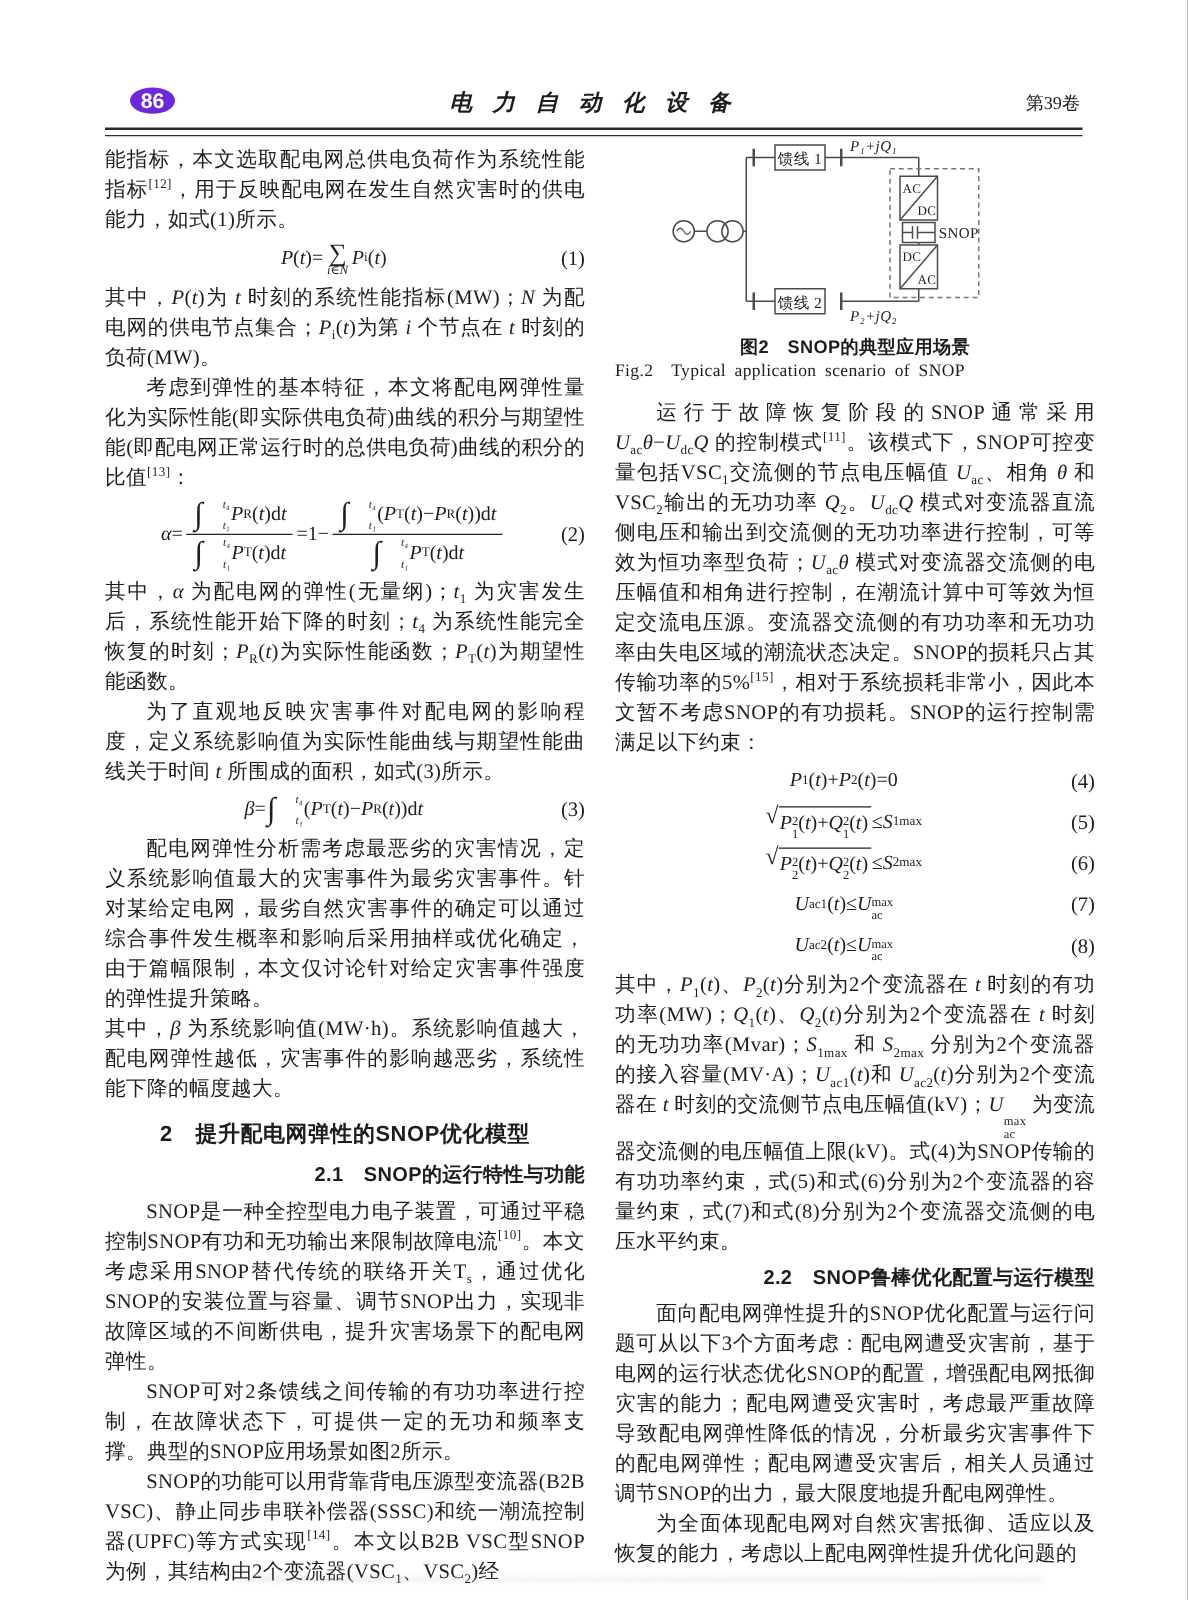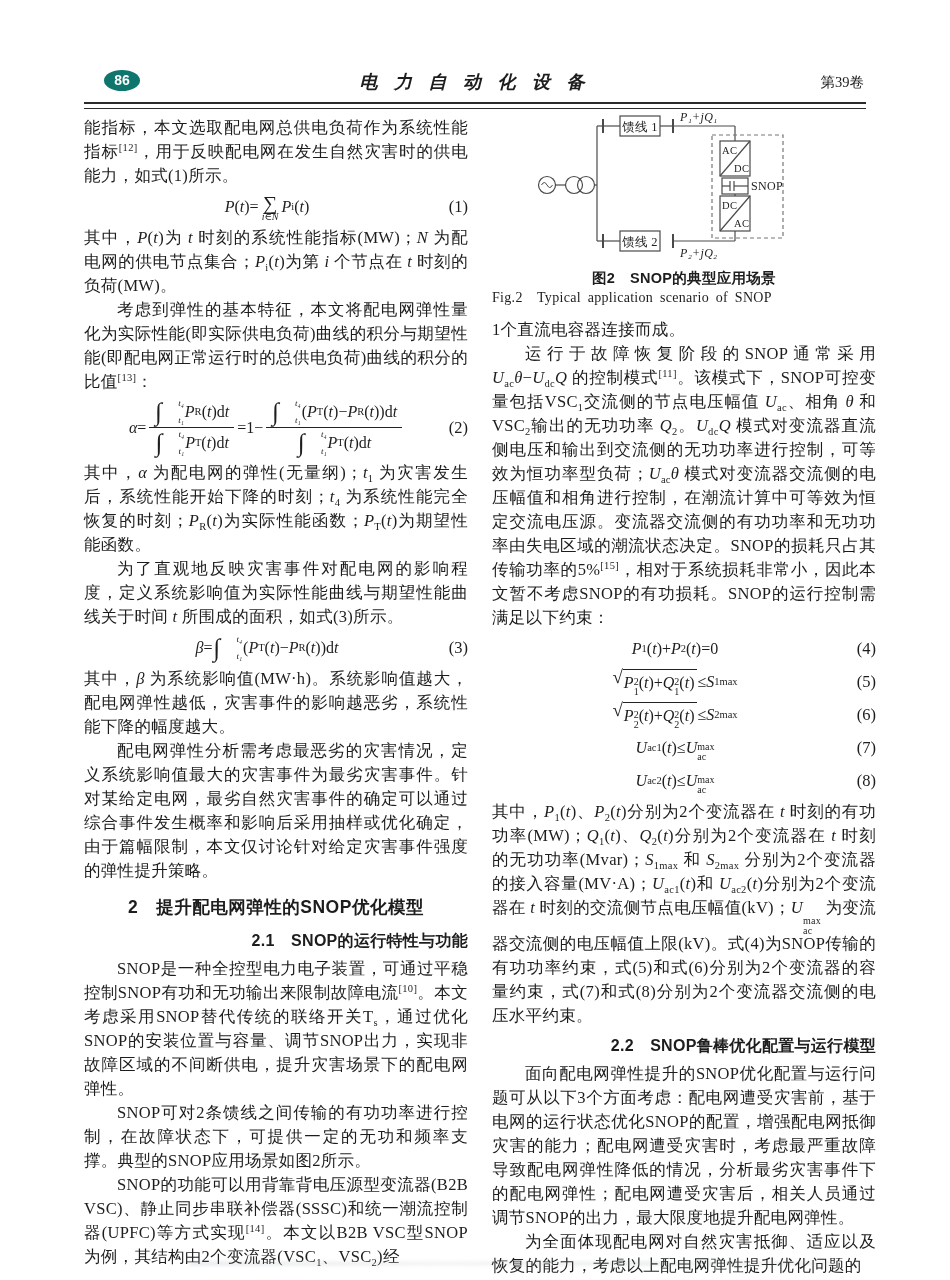--- a/index.html
+++ b/index.html
@@ -1,22 +1,22 @@
 <!DOCTYPE html>
 <html><head>
 <meta charset="utf-8">
 <style>
   html,body{margin:0;padding:0;background:#888;}
   .page{position:relative;width:950px;height:1280px;background:#ffffff;margin:0 auto;
         font-family:"Liberation Serif","DejaVu Serif",serif;color:#1d1d1d;overflow:hidden;}
   
   .pg-header{position:absolute;left:84px;right:84px;top:68px;height:28px;}
   .pgnum-badge{position:absolute;left:20px;top:2px;width:36px;height:21px;border-radius:50%;
-        background:#0f766e;color:#fff;font-family:"Liberation Sans","DejaVu Sans",sans-serif;
-        font-size:14px;font-weight:bold;text-align:center;line-height:21px;}
+        background:#6d28d9;color:#fff;font-family:"Liberation Sans","DejaVu Sans",sans-serif;
+        font-size:17px;font-weight:bold;text-align:center;line-height:21px;}
   .journal{position:absolute;left:0;right:0;top:2px;text-align:center;font-size:18px;font-weight:bold;
         font-style:italic;letter-spacing:6px;}
   .volume{position:absolute;right:2px;top:5px;font-size:14.5px;}
   .header-rule{position:absolute;left:84px;width:782px;top:102px;height:3.5px;
         border-top:2px solid #2b2b2b;border-bottom:1px solid #2b2b2b;}
   
   .col{position:absolute;width:384px;font-size:16.5px;line-height:24px;text-align:justify;
         letter-spacing:0.3px;}
   #left-col{left:84px;top:116px;}
   #right-col{left:492px;top:110px;}
@@ -196,22 +196,22 @@
           <span class="mn">)−</span>
           <span class="mv">P</span>
           <sub class="ms">R</sub>
           <span class="mn">(</span>
           <span class="mv">t</span>
           <span class="mn">))d</span>
           <span class="mv">t</span>
         </span>
         <span class="eqnum">(3)</span>
       </div>
+      <p class="para indent"><span class="mn">配电网弹性分析需考虑最恶劣的灾害情况，定义系统影响值最大的灾害事件为最劣灾害事件。针对某给定电网，最劣自然灾害事件的确定可以通过综合事件发生概率和影响后采用抽样或优化确定，由于篇幅限制，本文仅讨论针对给定灾害事件强度的弹性提升策略。</span></p>
       <p class="para"><span class="mn">其中，</span><span class="mv">β</span><span class="mn"> 为系统影响值(MW·h)。系统影响值越大，配电网弹性越低，灾害事件的影响越恶劣，系统性能下降的幅度越大。</span></p>
-      <p class="para indent"><span class="mn">配电网弹性分析需考虑最恶劣的灾害情况，定义系统影响值最大的灾害事件为最劣灾害事件。针对某给定电网，最劣自然灾害事件的确定可以通过综合事件发生概率和影响后采用抽样或优化确定，由于篇幅限制，本文仅讨论针对给定灾害事件强度的弹性提升策略。</span></p>
       <div class="h2">2　提升配电网弹性的SNOP优化模型</div>
       <div class="h3">2.1　SNOP的运行特性与功能</div>
       <p class="para indent"><span class="mn">SNOP是一种全控型电力电子装置，可通过平稳控制SNOP有功和无功输出来限制故障电流</span><sup class="mp">[10]</sup><span class="mn">。本文考虑采用SNOP替代传统的联络开关T</span><sub class="ms">s</sub><span class="mn">，通过优化SNOP的安装位置与容量、调节SNOP出力，实现非故障区域的不间断供电，提升灾害场景下的配电网弹性。</span></p>
       <p class="para indent"><span class="mn">SNOP可对2条馈线之间传输的有功功率进行控制，在故障状态下，可提供一定的无功和频率支撑。典型的SNOP应用场景如图2所示。</span></p>
       <p class="para indent"><span class="mn">SNOP的功能可以用背靠背电压源型变流器(B2B VSC)、静止同步串联补偿器(SSSC)和统一潮流控制器(UPFC)等方式实现</span><sup class="mp">[14]</sup><span class="mn">。本文以B2B VSC型SNOP为例，其结构由2个变流器(VSC</span><sub class="ms">1</sub><span class="mn">、VSC</span><sub class="ms">2</sub><span class="mn">)经</span></p>
     </div>
 
   <div id="right-col" class="col">
     <figure class="fig">
       <svg width="384" height="150" viewBox="0 0 384 150">
@@ -267,21 +267,20 @@
           <text x="242" y="62" font-size="10.5">DC</text>
           <text x="230" y="99" font-size="10.5">DC</text>
           <text x="242" y="117" font-size="10.5">AC</text>
           <text x="259" y="80" font-size="12">SNOP</text>
         </g>
       </svg>
       <figcaption class="cap-zh">图2　SNOP的典型应用场景</figcaption>
       <div class="cap-en">Fig.2　Typical application scenario of SNOP</div>
     </figure>
     <div id="right-blocks">
-        <p class="para"><span class="mn">1个直流电容器连接而成。</span></p>
         <p class="para indent"><span class="mn">运行于故障恢复阶段的SNOP通常采用 </span><span class="mv">U</span><sub class="ms">ac</sub><span class="mv">θ</span><span class="mn">−</span><span class="mv">U</span><sub class="ms">dc</sub><span class="mv">Q</span><span class="mn"> 的控制模式</span><sup class="mp">[11]</sup><span class="mn">。该模式下，SNOP可控变量包括VSC</span><sub class="ms">1</sub><span class="mn">交流侧的节点电压幅值 </span><span class="mv">U</span><sub class="ms">ac</sub><span class="mn">、相角 </span><span class="mv">θ</span><span class="mn"> 和VSC</span><sub class="ms">2</sub><span class="mn">输出的无功功率 </span><span class="mv">Q</span><sub class="ms">2</sub><span class="mn">。</span><span class="mv">U</span><sub class="ms">dc</sub><span class="mv">Q</span><span class="mn"> 模式对变流器直流侧电压和输出到交流侧的无功功率进行控制，可等效为恒功率型负荷；</span><span class="mv">U</span><sub class="ms">ac</sub><span class="mv">θ</span><span class="mn"> 模式对变流器交流侧的电压幅值和相角进行控制，在潮流计算中可等效为恒定交流电压源。变流器交流侧的有功功率和无功功率由失电区域的潮流状态决定。SNOP的损耗只占其传输功率的5%</span><sup class="mp">[15]</sup><span class="mn">，相对于系统损耗非常小，因此本文暂不考虑SNOP的有功损耗。SNOP的运行控制需满足以下约束：</span></p>
         <div class="eqrow">
           <span class="eqbody">
             <span class="mv">P</span>
             <sub class="ms">1</sub>
             <span class="mn">(</span>
             <span class="mv">t</span>
             <span class="mn">)+</span>
             <span class="mv">P</span>
             <sub class="ms">2</sub>

